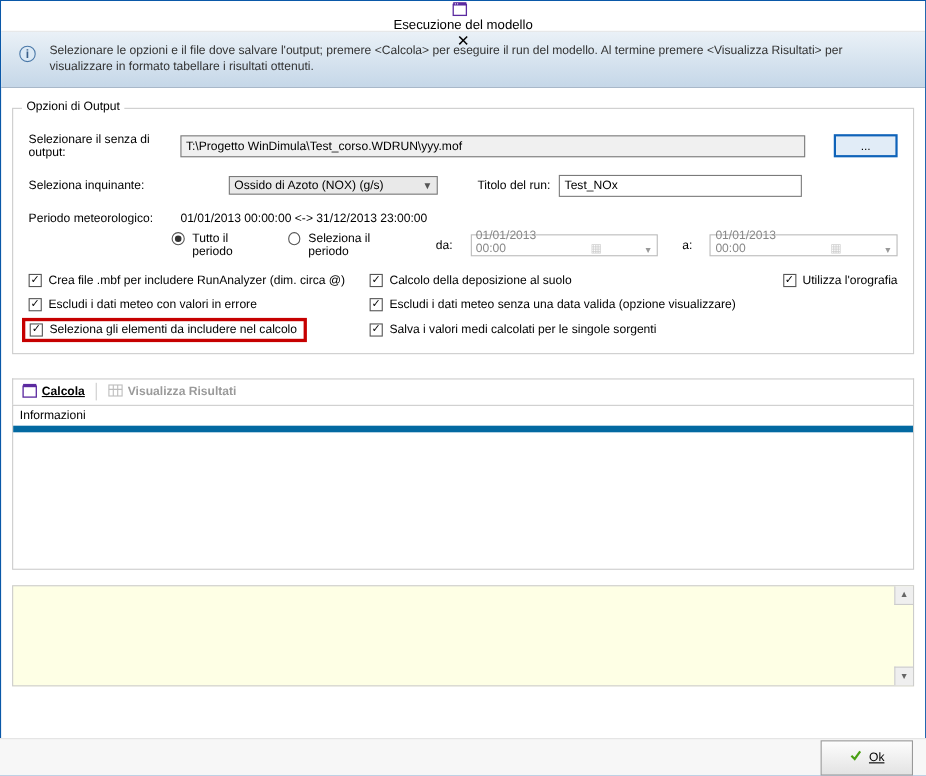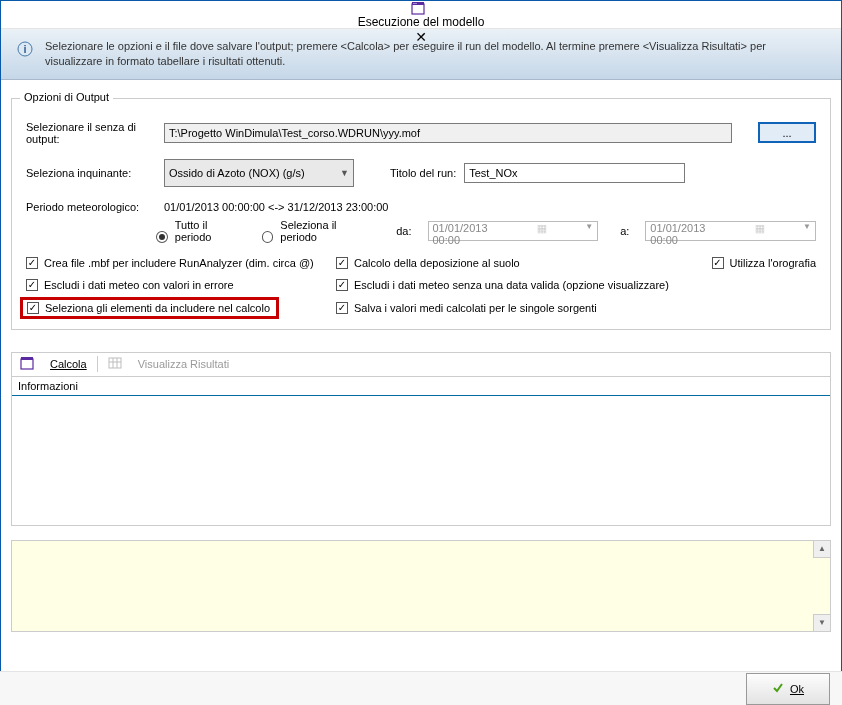--- a/index.html
+++ b/index.html
@@ -12,44 +12,44 @@
 .info-icon { margin-right: 12px; margin-top: 2px; }
 .info-text { font-size: 11px; color: #333; line-height: 1.35; }
 .content { padding: 12px 10px 8px 10px; }
 .groupbox { border: 1px solid #ccc; position: relative; padding: 22px 14px 14px 14px; margin-top: 6px; }
 .group-title { position: absolute; top: -8px; left: 8px; background: #fff; padding: 0 4px; font-size: 11px; }
 .row { display: flex; align-items: center; margin-bottom: 14px; gap: 8px; }
 .label-col { width: 130px; }
 .text-input { height: 20px; border: 1px solid #7a7a7a; padding: 2px 4px; font-size: 11px; background: #fff; }
 .text-input.readonly { background: #f0f0f0; }
 .browse-btn { width: 58px; height: 21px; border: 2px solid #0f63b9; background: #e1ecf7; font-size: 11px; margin-left: 18px; cursor: pointer; display: flex; align-items: center; justify-content: center; }
-.select { height: 28px; width: 190px; border: 1px solid #7a7a7a; background: #e9e9e9; padding: 1px 4px; font-size: 11px; position: relative; display: flex; align-items: center; justify-content: space-between; }
+.select { height: 17px; width: 190px; border: 1px solid #7a7a7a; background: #e9e9e9; padding: 1px 4px; font-size: 11px; position: relative; display: flex; align-items: center; justify-content: space-between; margin-left: 44px; }
 .select-arrow { font-size: 9px; color: #555; }
 .radio { width: 12px; height: 12px; border: 1px solid #555; border-radius: 50%; display: inline-flex; align-items: center; justify-content: center; margin-right: 4px; }
 .radio.checked::after { content: ""; width: 6px; height: 6px; background: #333; border-radius: 50%; }
-.date-field { display: inline-flex; align-items: flex-start; border: 1px solid #bbb; height: 20px; padding: 0 4px; color: #888; background: #fff; gap: 16px; }
+.date-field { display: inline-flex; align-items: flex-end; border: 1px solid #bbb; height: 20px; padding: 0 4px; color: #888; background: #fff; gap: 16px; }
 .date-arrow { margin-left: 22px; font-size: 8px; color: #999; }
 .checkbox-row { display: flex; align-items: center; gap: 6px; }
 .checkbox { width: 12px; height: 12px; border: 1px solid #555; background: #fff; display: inline-flex; align-items: center; justify-content: center; }
 .checkbox.checked::after { content: "✓"; font-size: 10px; line-height: 1; color: #000; }
 .checks-grid { display: grid; grid-template-columns: 300px 290px auto; row-gap: 10px; column-gap: 10px; margin-top: 14px; }
 .highlight-box { border: 3px solid #c60000; padding: 2px 6px 2px 4px; margin: -4px -8px -4px -6px; width: fit-content; }
 .toolbar { margin: 14px 10px 0 10px; border: 1px solid #ccc; border-bottom: none; display: flex; align-items: center; height: 24px; padding: 0 4px; gap: 4px; }
-.tool-btn { display: flex; align-items: center; gap: 16px; padding: 2px 4px; font-size: 11px; }
+.tool-btn { display: flex; align-items: center; gap: 4px; padding: 2px 4px; font-size: 11px; font-weight: bold; }
 .tool-btn.disabled { color: #9a9a9a; }
 .tool-sep { width: 1px; height: 16px; background: #ccc; margin: 0 2px; }
 .info-panel { margin: 0 10px; border: 1px solid #ccc; height: 150px; position: relative; }
-.info-panel-title { padding: 3px 6px; border-bottom: 1px solid #0369a1; font-size: 11px; }
+.info-panel-title { padding: 3px 6px; border-bottom: 6px solid #0369a1; font-size: 11px; }
 .log-panel { margin: 14px 10px 0 10px; border: 1px solid #ccc; height: 92px; background: #feffe5; position: relative; }
 .scroll-up, .scroll-down { position: absolute; right: 0; width: 17px; height: 17px; background: #efefef; border-left: 1px solid #ccc; display: flex; align-items: center; justify-content: center; font-size: 8px; color: #666; }
 .scroll-up { top: 0; border-bottom: 1px solid #ccc; }
 .scroll-down { bottom: 0; border-top: 1px solid #ccc; }
 .bottombar { position: absolute; bottom: 0; left: 0; right: 0; height: 34px; display: flex; justify-content: flex-end; align-items: center; padding: 0 12px; background: #f7f7f7; border-top: 1px solid #e3e3e3; }
 .ok-btn { width: 84px; height: 32px; border: 1px solid #999; background: linear-gradient(to bottom, #fdfdfd, #e3e3e3); display: flex; align-items: center; justify-content: center; gap: 6px; cursor: pointer; font-size: 11px; }
-label { display: inline-flex; align-items: flex-end; gap: 3px; cursor: pointer; }
+label { display: inline-flex; align-items: flex-start; gap: 3px; cursor: pointer; }
 </style>
 </head>
 <body>
 
 <div class="titlebar">
   <span class="titlebar-icon">
     <svg width="14" height="14" viewBox="0 0 14 14">
         <rect x="1" y="3" width="12" height="10" fill="none" stroke="#5b2aa0" stroke-width="1.2"></rect>
         <rect x="1" y="1" width="12" height="3" fill="#5b2aa0"></rect>
         <circle cx="3" cy="2.5" r="0.6" fill="#fff"></circle>

